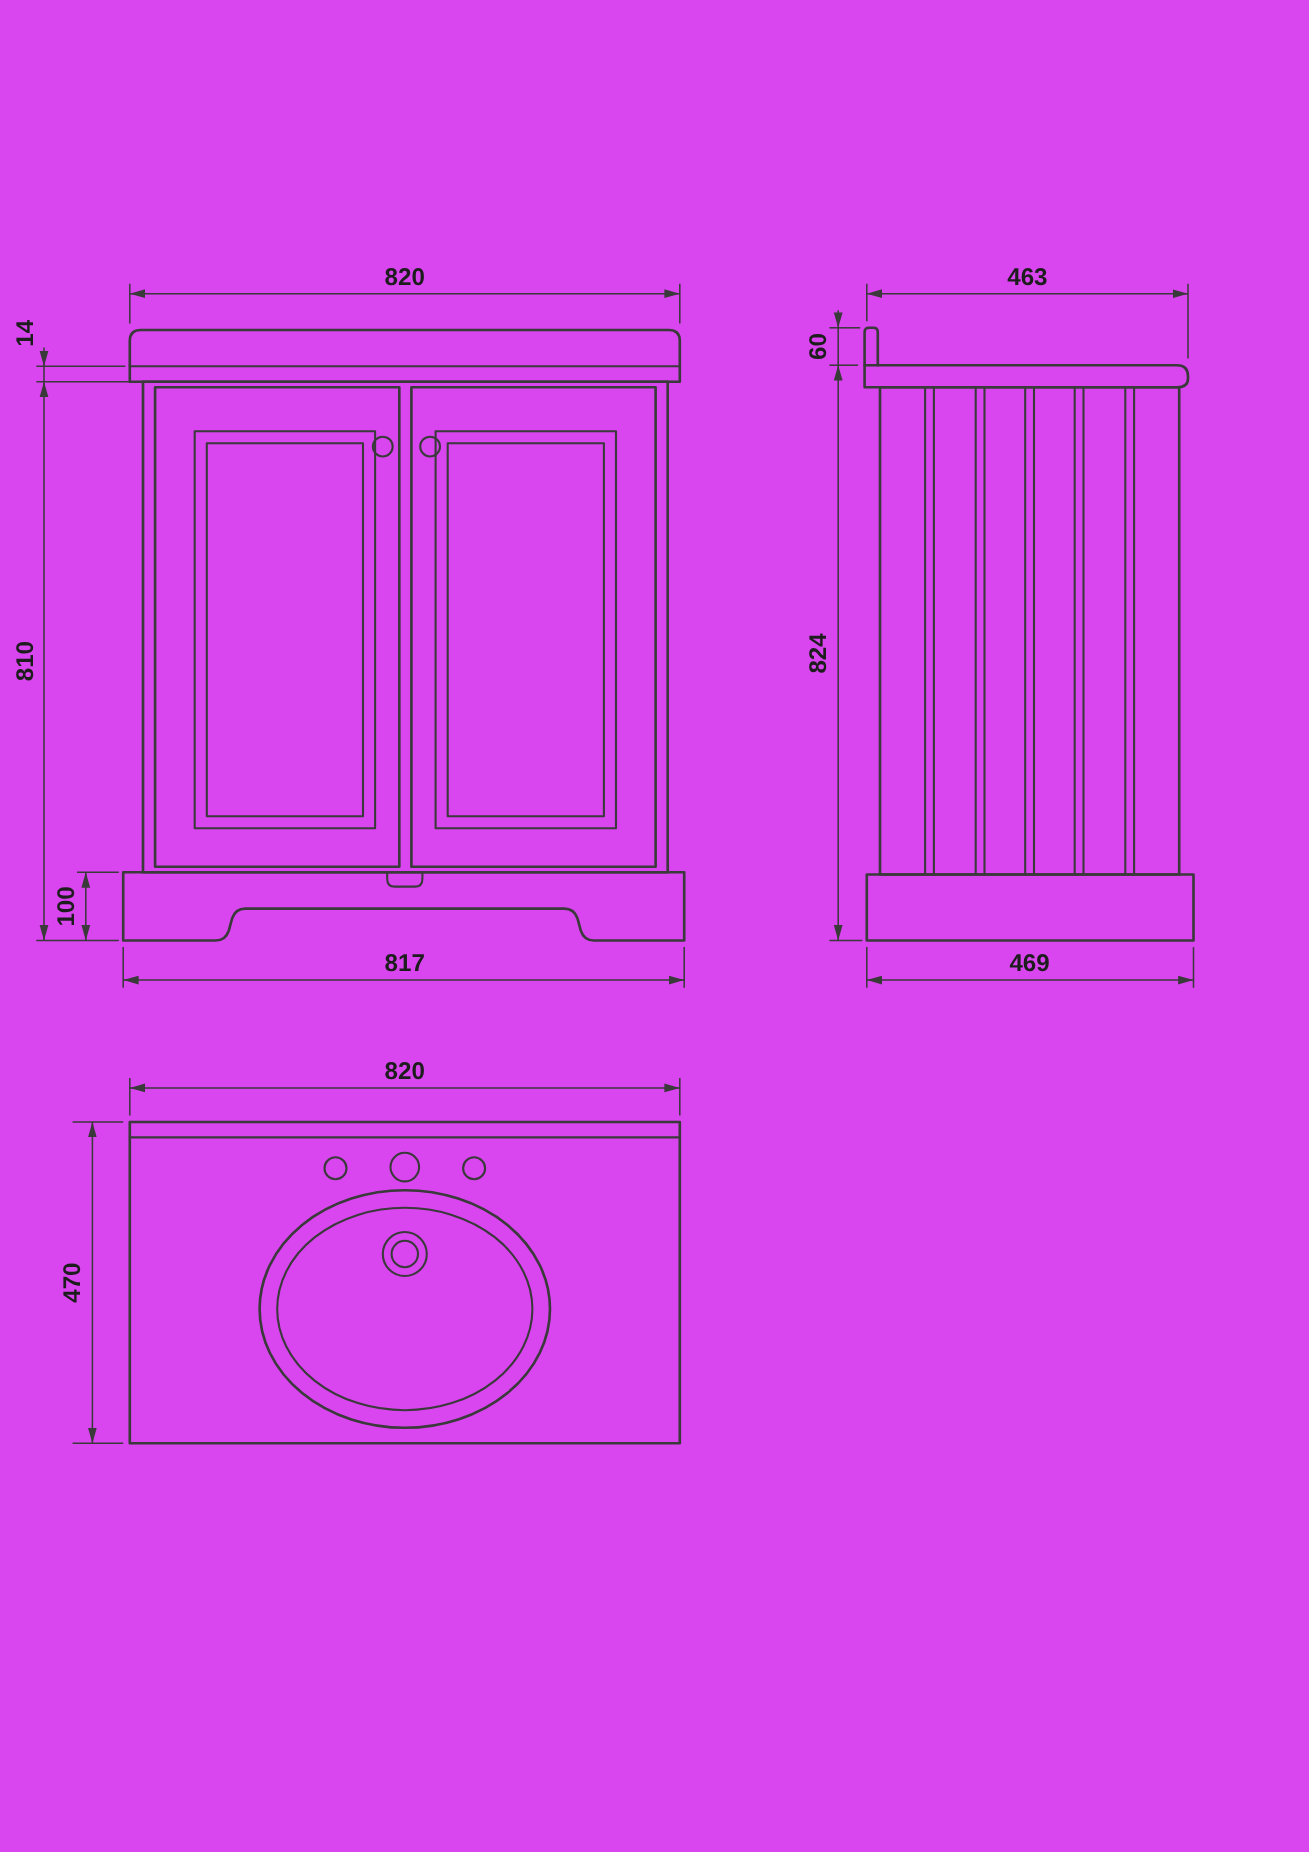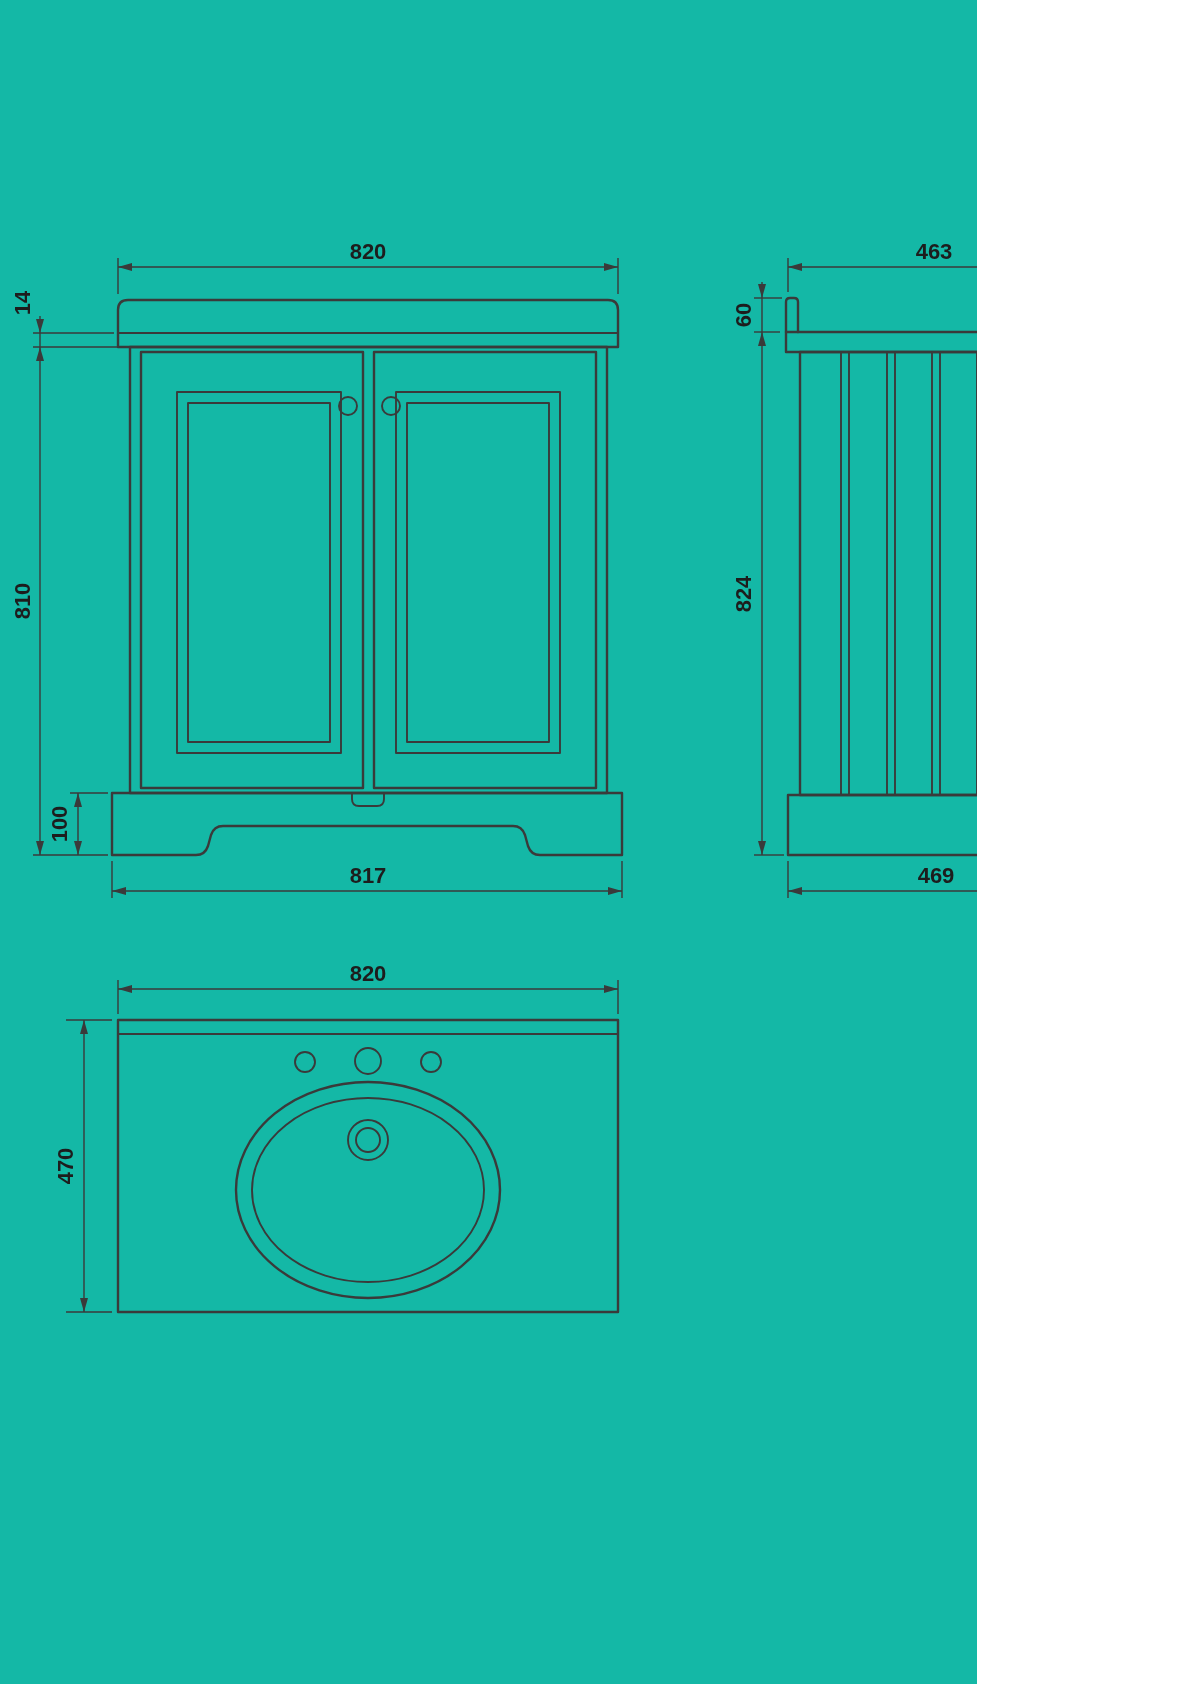--- a/index.html
+++ b/index.html
@@ -3,23 +3,23 @@
 <meta charset="utf-8">
 <style>
   html, body {
     margin: 0;
     padding: 0;
     background: #ffffff;
     font-family: "Liberation Sans", sans-serif;
   }
   .canvas {
     position: relative;
-    width: 977px;
+    width: 1190px;
     height: 1684px;
-    background: #14b8a6;
+    background: #d946ef;
     overflow: hidden;
   }
   svg { display: block; }
   .obj  { fill: none; stroke: #3a3a3a; stroke-width: 2.4; stroke-linejoin: round; stroke-linecap: round; }
   .obj2 { fill: none; stroke: #3a3a3a; stroke-width: 1.9; stroke-linejoin: round; stroke-linecap: round; }
   .ext  { fill: none; stroke: #3a3a3a; stroke-width: 1.4; }
   .dim  { fill: none; stroke: #3a3a3a; stroke-width: 1.4; marker-start: url(#ah); marker-end: url(#ah); }
   .dimE { fill: none; stroke: #3a3a3a; stroke-width: 1.4; marker-end: url(#ah); }
   .dimtext {
     font-family: "Liberation Sans", sans-serif;

